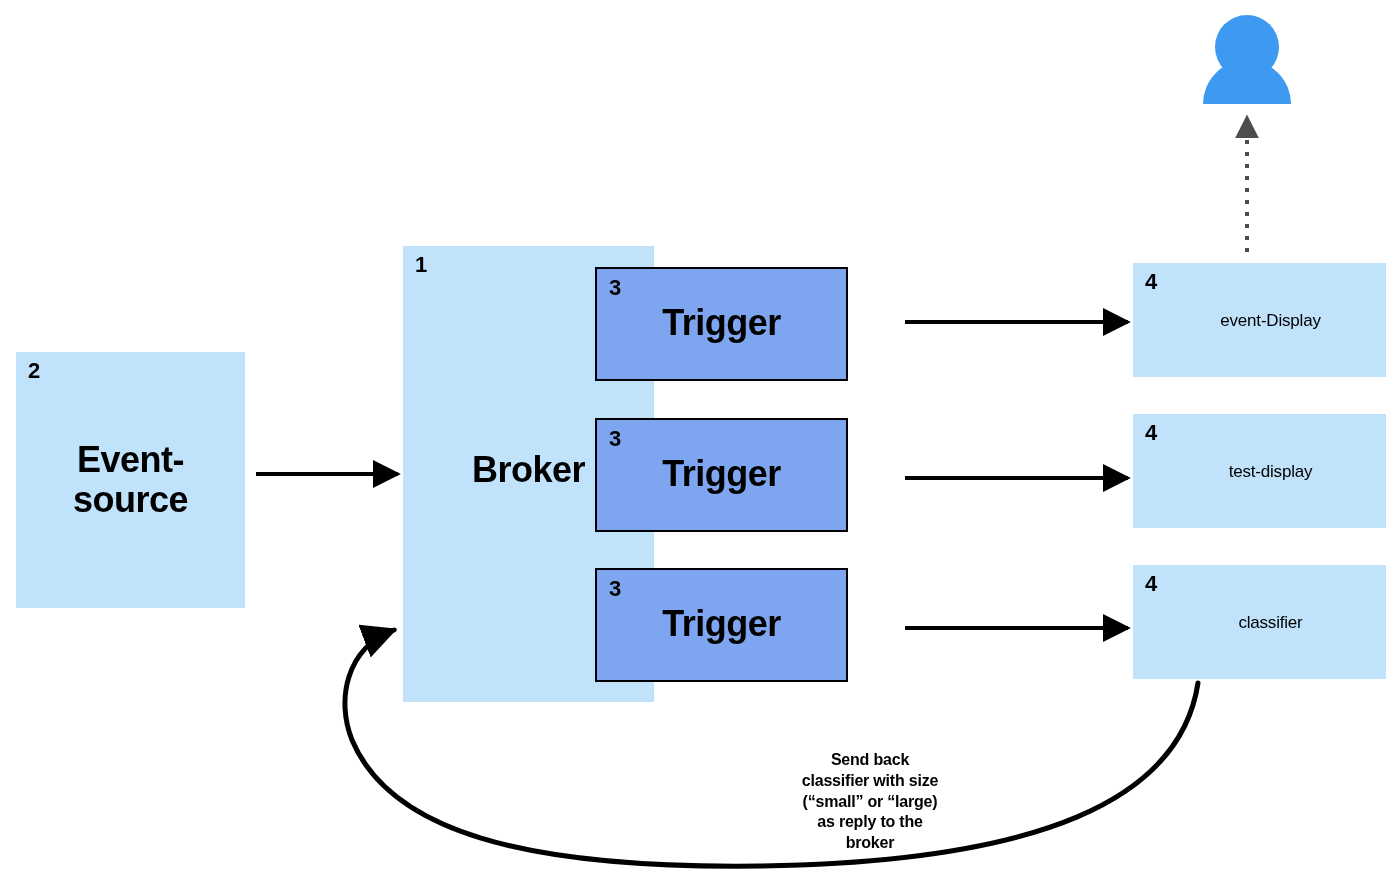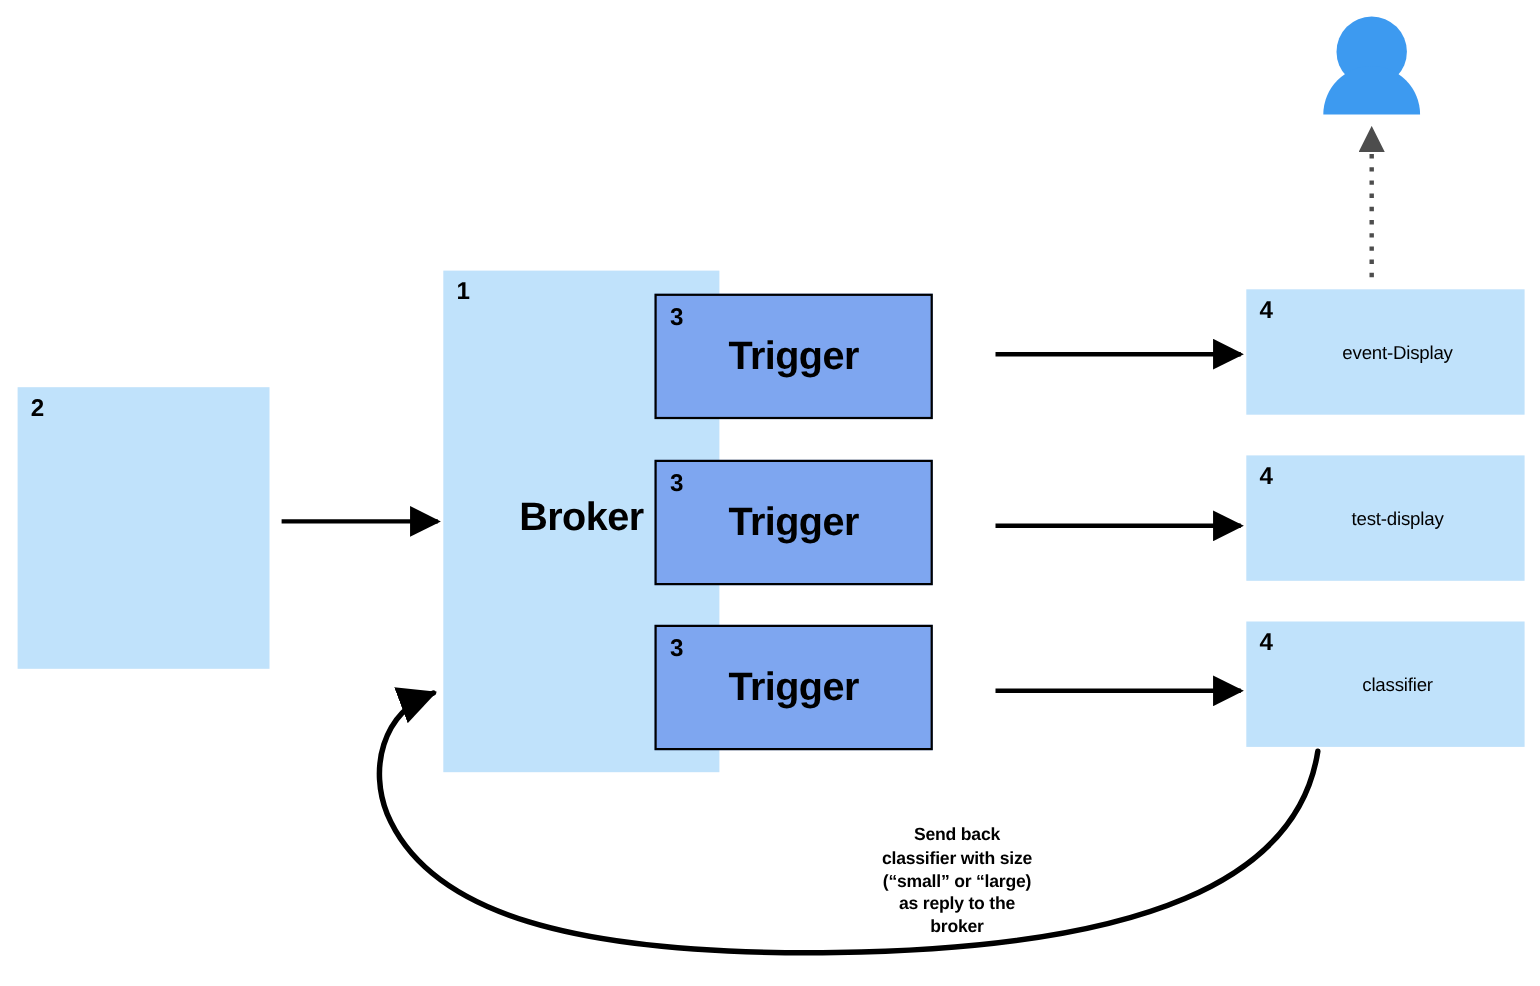--- a/index.html
+++ b/index.html
@@ -81,20 +81,22 @@
 
 <div id="canvas">
 
   <div class="box light-box" style="left:403px; top:246px; width:251px; height:456px;">
     <span class="corner-num">1</span>
     <span class="center-label big-label" style="top:456px; transform:translateY(-252px);">Broker</span>
   </div>
 
   <div class="box light-box" style="left:16px; top:352px; width:229px; height:256px;">
     <span class="corner-num">2</span>
+    <span class="center-label big-label" style="top:88px; white-space:pre-line;">Event-
+source</span>
   </div>
 
   <div class="box trigger-box" style="left:595px; top:267px; width:253px; height:114px;">
     <span class="corner-num">3</span>
     <span class="center-label big-label" style="top:34px;">Trigger</span>
   </div>
 
   <div class="box trigger-box" style="left:595px; top:418px; width:253px; height:114px;">
     <span class="corner-num">3</span>
     <span class="center-label big-label" style="top:34px;">Trigger</span>

